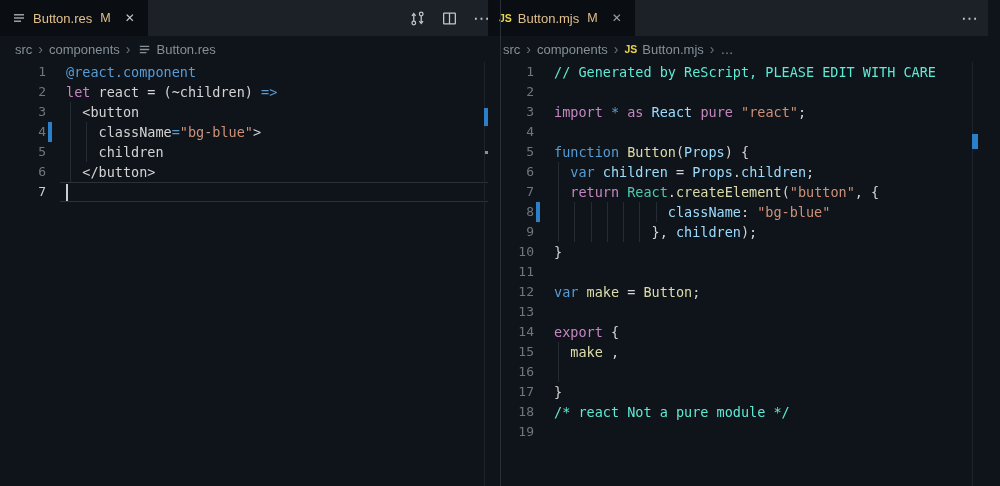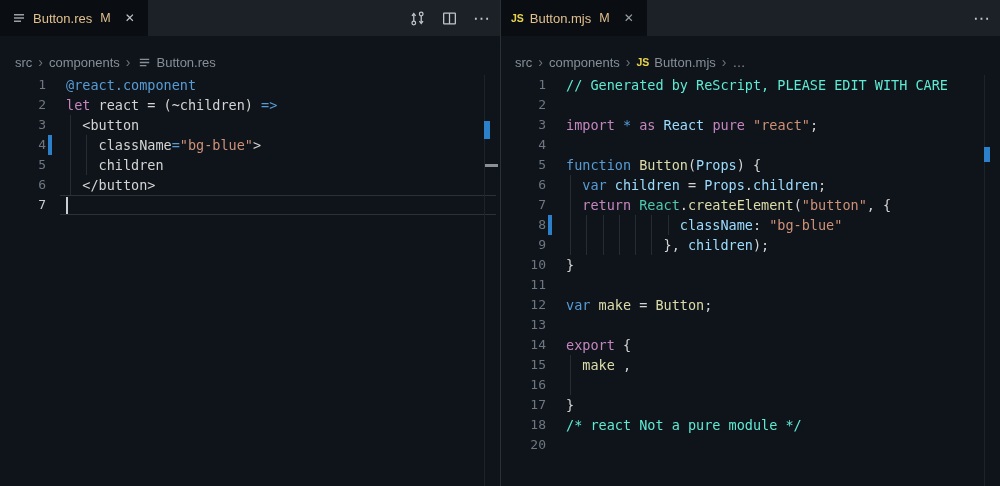--- a/index.html
+++ b/index.html
@@ -1,39 +1,39 @@
 <!DOCTYPE html>
 <html><head>
 <meta charset="utf-8">
 <style>
   * { margin:0; padding:0; box-sizing:border-box; }
   html,body { width:1000px; height:486px; overflow:hidden; background:#0f141a;
               font-family:"Liberation Sans", sans-serif; }
 
   .pane { position:absolute; top:0; bottom:0; width:500px; display:flex; flex-direction:column; }
   #left-pane { left:0; }
-  #right-pane { left:500px; }
+  #right-pane { left:488px; }
   #pane-separator { position:absolute; left:500px; top:0; bottom:0; width:1px; background:#2a3038; z-index:40; }
 
   
   .tabbar { height:36px; background:#1c2127; display:flex; align-items:stretch; flex:none; position:relative; }
   .tab { display:flex; align-items:center; gap:6px; padding:0 11px; background:#0a0e13;
          color:#e2c08d; font-size:13px; cursor:pointer; }
   .tab .badge { color:#e2c08d; font-size:12.5px; margin-left:2px; }
   .tab .close { color:#c2c7cd; font-size:12px; margin-left:6px; padding:1px 2px; border-radius:3px; }
   .tab-icon-lines { display:inline-flex; }
   .js-badge { color:#e8d44d; font-weight:bold; font-size:10.5px; letter-spacing:0; }
   .tab-actions { position:absolute; right:10px; top:0; height:36px; display:flex; align-items:center; gap:15px; }
   .action-btn { color:#c2c7cd; display:inline-flex; align-items:center; cursor:pointer; }
   .action-btn svg { display:block; }
   .more-glyph { font-size:17px; color:#c2c7cd; line-height:1; }
 
   
   .breadcrumbs { height:26px; display:flex; align-items:center; padding-left:15px; gap:5px;
-                 background:#0f141a; color:#868f98; font-size:13px; flex:none;margin-top:13px; }
+                 background:#0f141a; color:#868f98; font-size:13px; flex:none; }
   .crumb { cursor:pointer; }
   .chev { color:#6b7480; font-size:14px; line-height:1; padding:0 1px; }
   .crumb-icon { display:inline-flex; align-items:center; }
 
   
   .editor { position:relative; flex:1; background:#0f141a; overflow:hidden; }
   .code-lines { position:absolute; top:0; left:0; right:0; }
   .line { display:flex; height:20px; font-family:"DejaVu Sans Mono", monospace; font-size:13.5px; line-height:20px; }
   .ln { width:46px; flex:none; text-align:right; color:#6e7781; font-size:13px; user-select:none; }
   .ln.active { color:#c6cdd5; }
@@ -275,21 +275,21 @@
           <div class="ln">17</div>
           <div class="mk"></div>
           <div class="codecol"><span class="tk-pl">}</span></div>
         </div>
         <div class="line">
           <div class="ln">18</div>
           <div class="mk"></div>
           <div class="codecol"><span class="tk-cm">/* react Not a pure module */</span></div>
         </div>
         <div class="line">
-          <div class="ln">20</div>
+          <div class="ln">19</div>
           <div class="mk"></div>
           <div class="codecol"></div>
         </div>
       </div>
     <div class="ruler-edge"></div>
     <div class="ruler">
       <div class="ruler-mod" id="right-ruler-mod"></div>
     </div>
   </div>
 </div>

